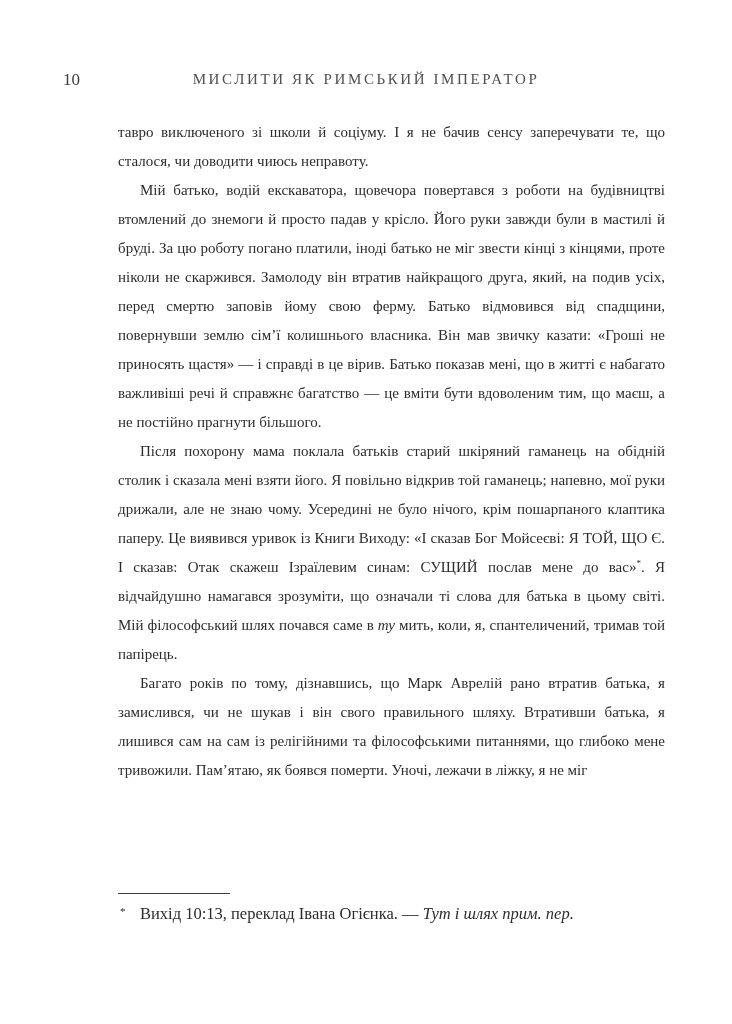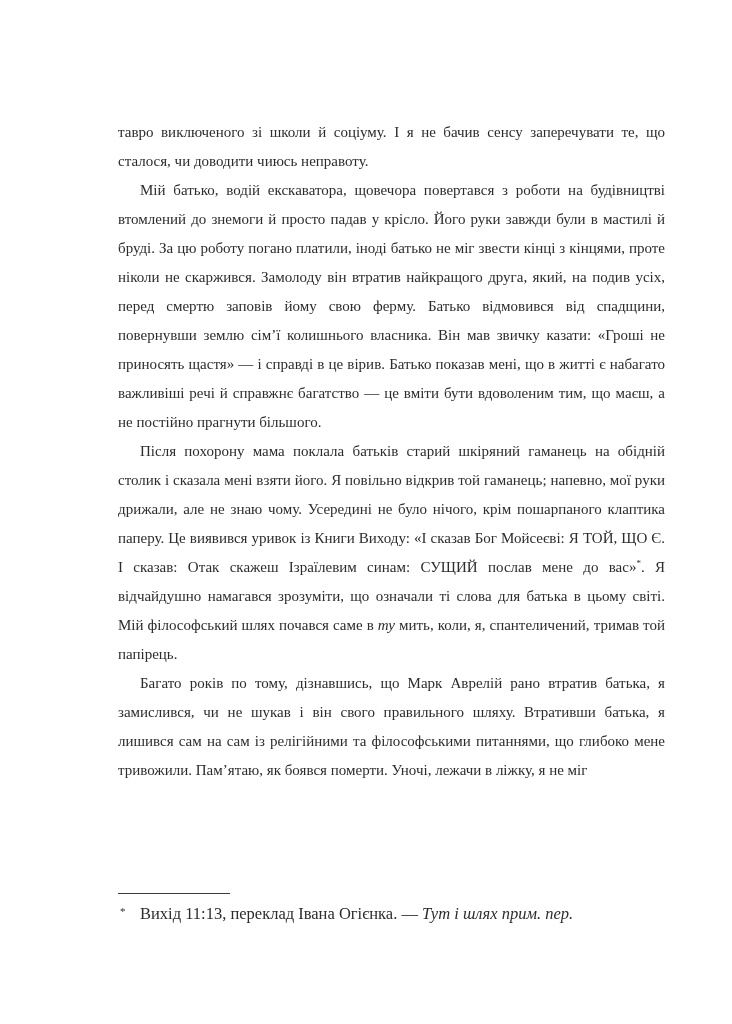--- a/index.html
+++ b/index.html
@@ -99,29 +99,33 @@
   }
   .footnote em {
     font-style: italic;
   }
 </style>
 </head>
 <body>
 
 <div class="page">
 
+  <header class="running-head">
+    <span class="page-number">10</span>
+    <span class="header-title">МИСЛИТИ ЯК РИМСЬКИЙ ІМПЕРАТОР</span>
+  </header>
 
   <main class="body-text" id="paragraphs">
       <p class="para"><span>тавро виключеного зі школи й соціуму. І я не бачив сенсу заперечувати те, що сталося, чи доводити чиюсь неправоту.</span></p>
       <p class="para indent"><span>Мій батько, водій екскаватора, щовечора повертався з роботи на будівництві втомлений до знемоги й просто падав у крісло. Його руки завжди були в мастилі й бруді. За цю роботу погано платили, іноді батько не міг звести кінці з кінцями, проте ніколи не скаржився. Замолоду він втратив найкращого друга, який, на подив усіх, перед смертю заповів йому свою ферму. Батько відмовився від спадщини, повернувши землю сім’ї колишнього власника. Він мав звичку казати: «Гроші не приносять щастя» — і справді в це вірив. Батько показав мені, що в житті є набагато важливіші речі й справжнє багатство — це вміти бути вдоволеним тим, що маєш, а не постійно прагнути більшого.</span></p>
       <p class="para indent"><span>Після похорону мама поклала батьків старий шкіряний гаманець на обідній столик і сказала мені взяти його. Я повільно відкрив той гаманець; напевно, мої руки дрижали, але не знаю чому. Усередині не було нічого, крім пошарпаного клаптика паперу. Це виявився уривок із Книги Виходу: «І сказав Бог Мойсеєві: Я ТОЙ, ЩО Є. І сказав: Отак скажеш Ізраїлевим синам: СУЩИЙ послав мене до вас»</span><sup>*</sup><span>. Я відчайдушно намагався зрозуміти, що означали ті слова для батька в цьому світі. Мій філософський шлях почався саме в </span><em>ту</em><span> мить, коли, я, спантеличений, тримав той папірець.</span></p>
       <p class="para indent"><span>Багато років по тому, дізнавшись, що Марк Аврелій рано втратив батька, я замислився, чи не шукав і він свого правильного шляху. Втративши батька, я лишився сам на сам із релігійними та філософськими питаннями, що глибоко мене тривожили. Пам’ятаю, як боявся померти. Уночі, лежачи в ліжку, я не міг</span></p>
     </main>
 
   <footer class="footnote-area">
     <div class="footnote-rule"></div>
     <div class="footnote">
       <span class="footnote-marker">*</span>
-      <span class="footnote-text" id="footnote-text"><span>Вихід 11:13, переклад Івана Огієнка. — </span><em>Тут і шлях прим. пер.</em></span>
+      <span class="footnote-text" id="footnote-text"><span>Вихід 10:13, переклад Івана Огієнка. — </span><em>Тут і шлях прим. пер.</em></span>
     </div>
   </footer>
 
 </div>
 
 </body></html>

